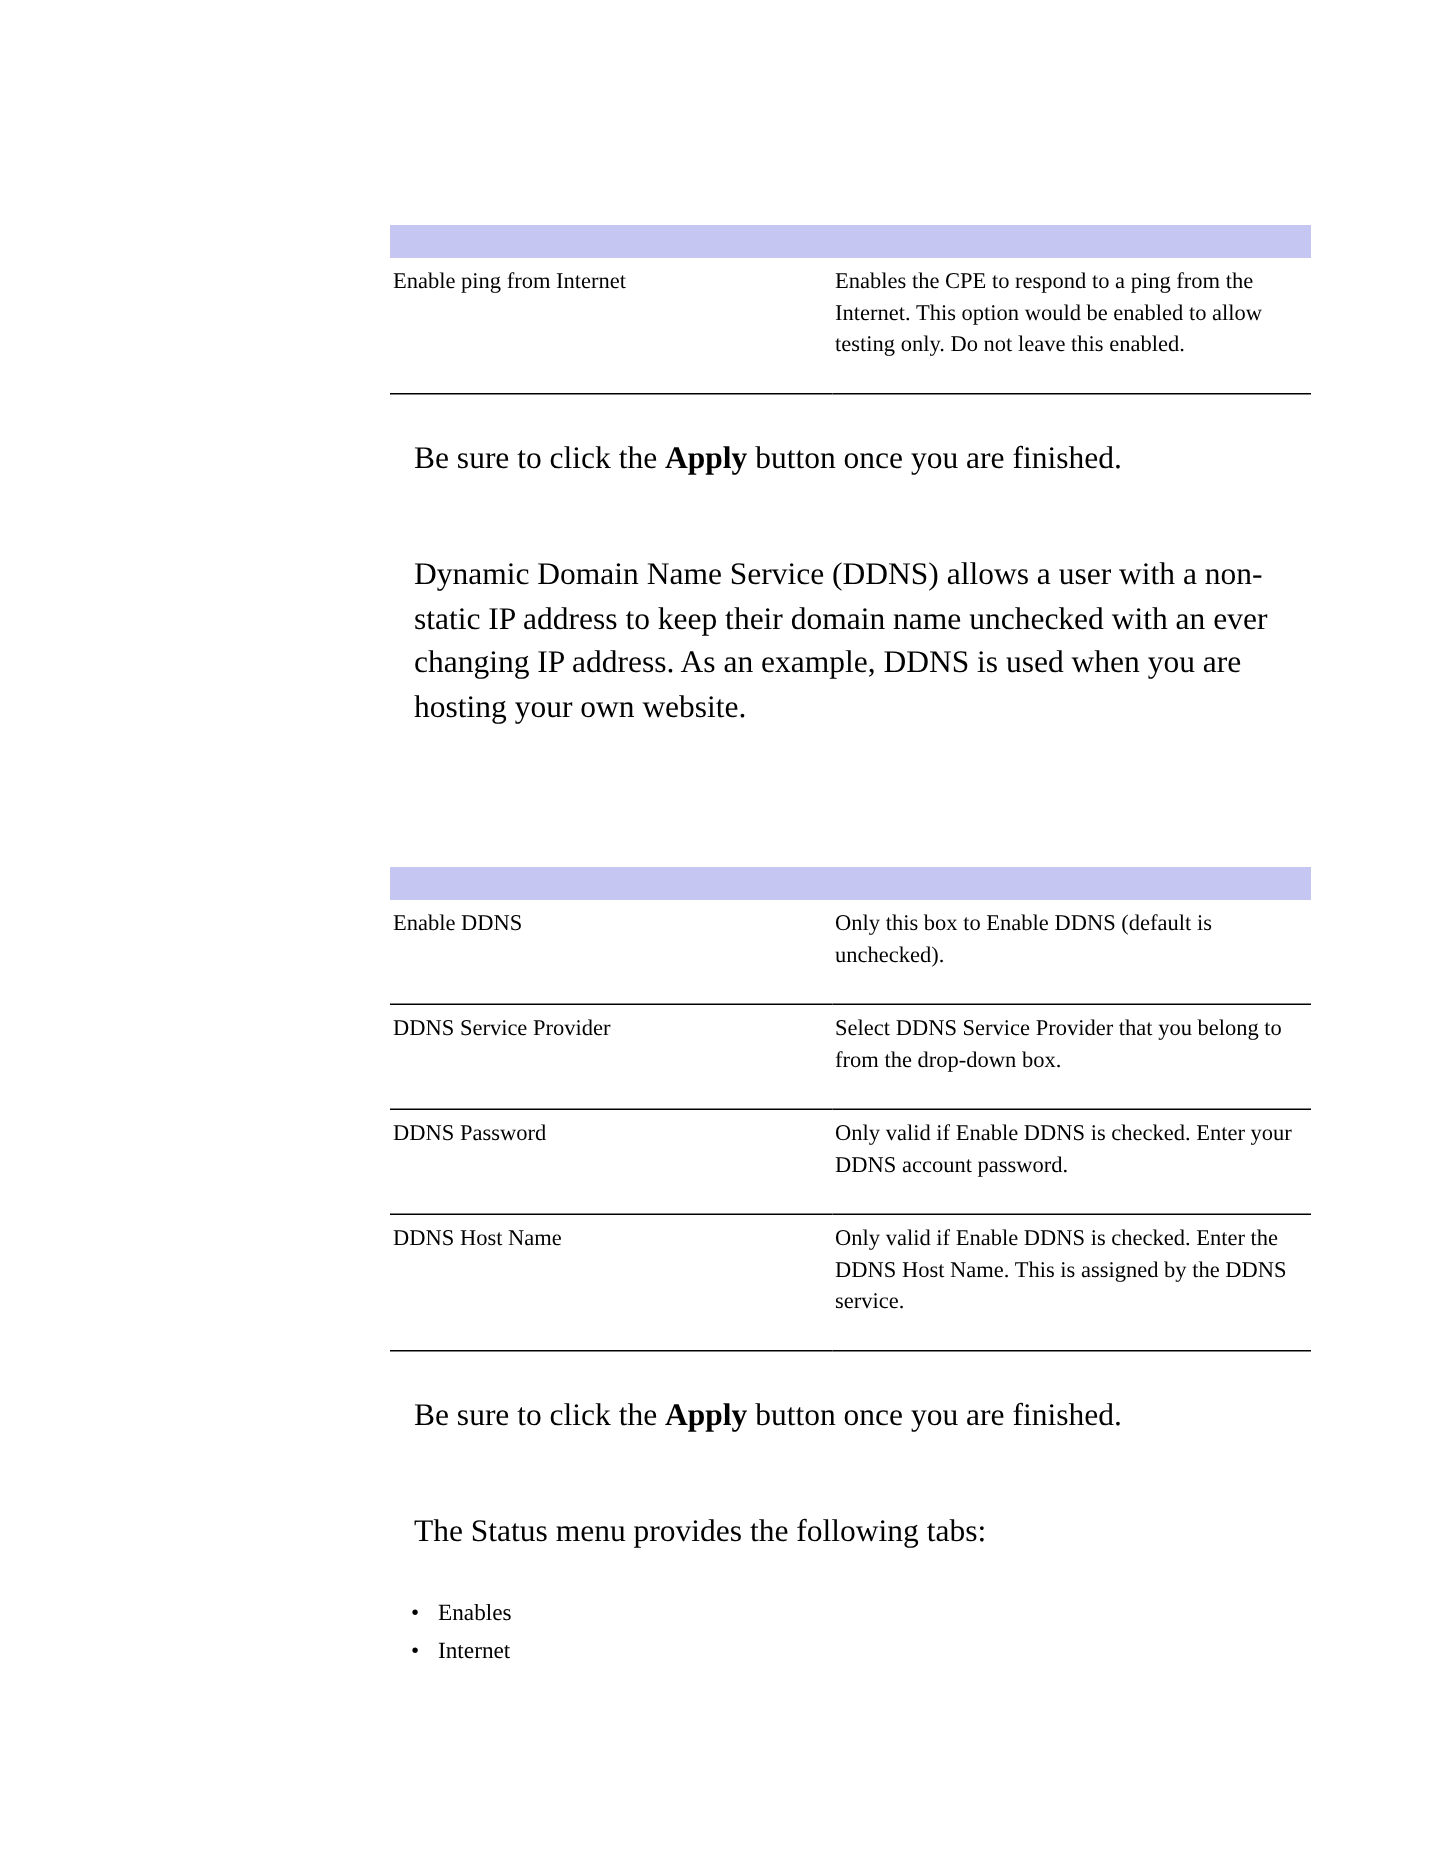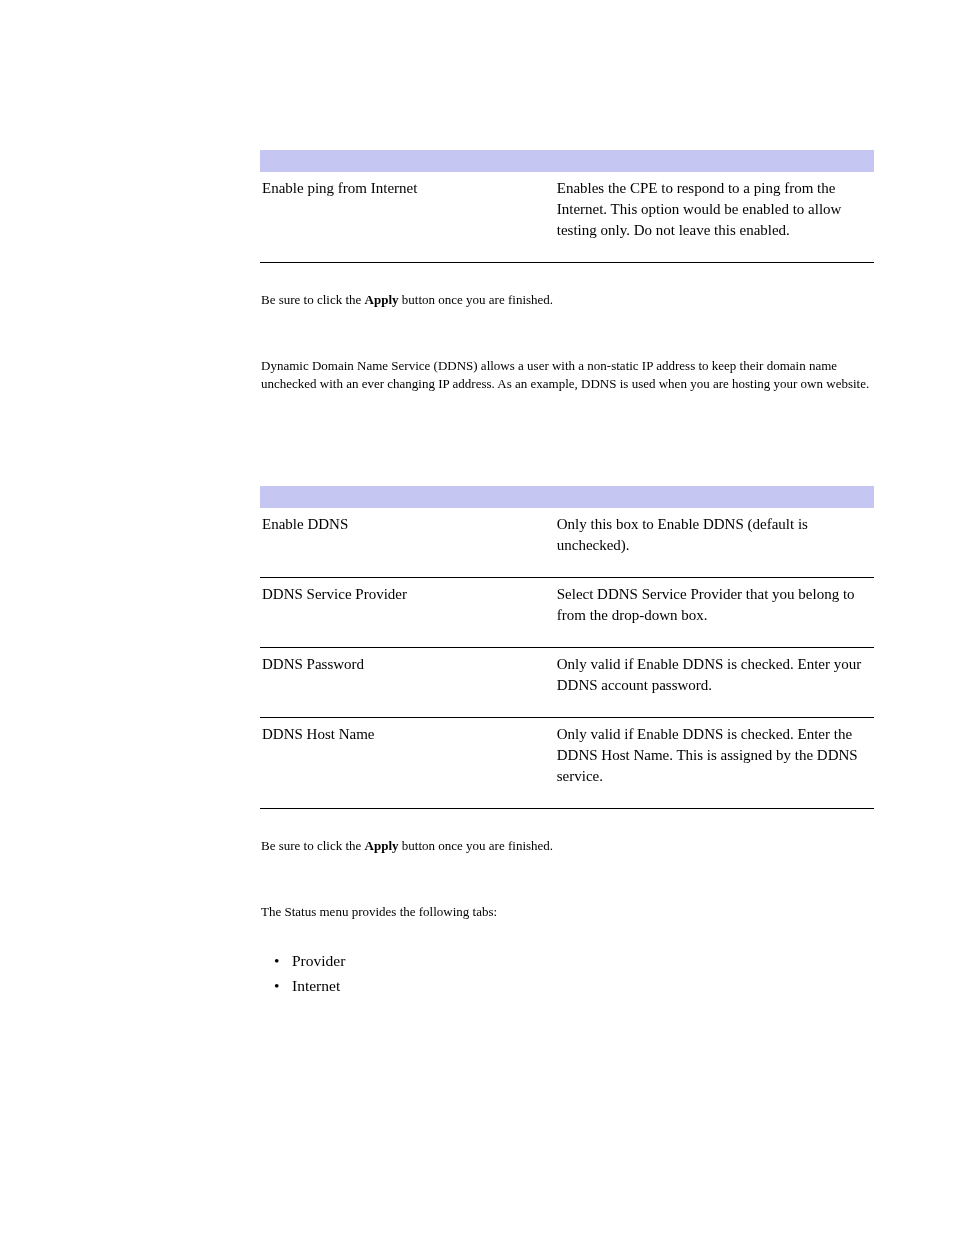--- a/index.html
+++ b/index.html
@@ -38,22 +38,22 @@
       width: 48%;
     }
     table td:last-child {
       width: 52%;
       margin-left: 30px;
     }
     table tr {
       border-bottom: 1px solid #000;
     }
     .paragraph {
-      margin: 28px 1px;
-      font-size: 13px;
+      margin: 28px 16px;
+      font-size: 21px;
       line-height: 1.4;
     }
     .paragraph.spaced {
       margin-top: 48px;
     }
     .bold {
       font-weight: bold;
     }
     ul {
       list-style: none;
@@ -119,16 +119,16 @@
       </tr>
     </tbody>
   </table>
 
   <p class="paragraph">
     <span>Be sure to click the </span><span class="bold">Apply</span><span> button once you are finished.</span>
   </p>
 
   <p class="paragraph spaced">The Status menu provides the following tabs:</p>
   <ul>
-    <li>Provider</li>
+    <li>Enables</li>
     <li>Internet</li>
   </ul>
 </div>
 
 </body></html>

